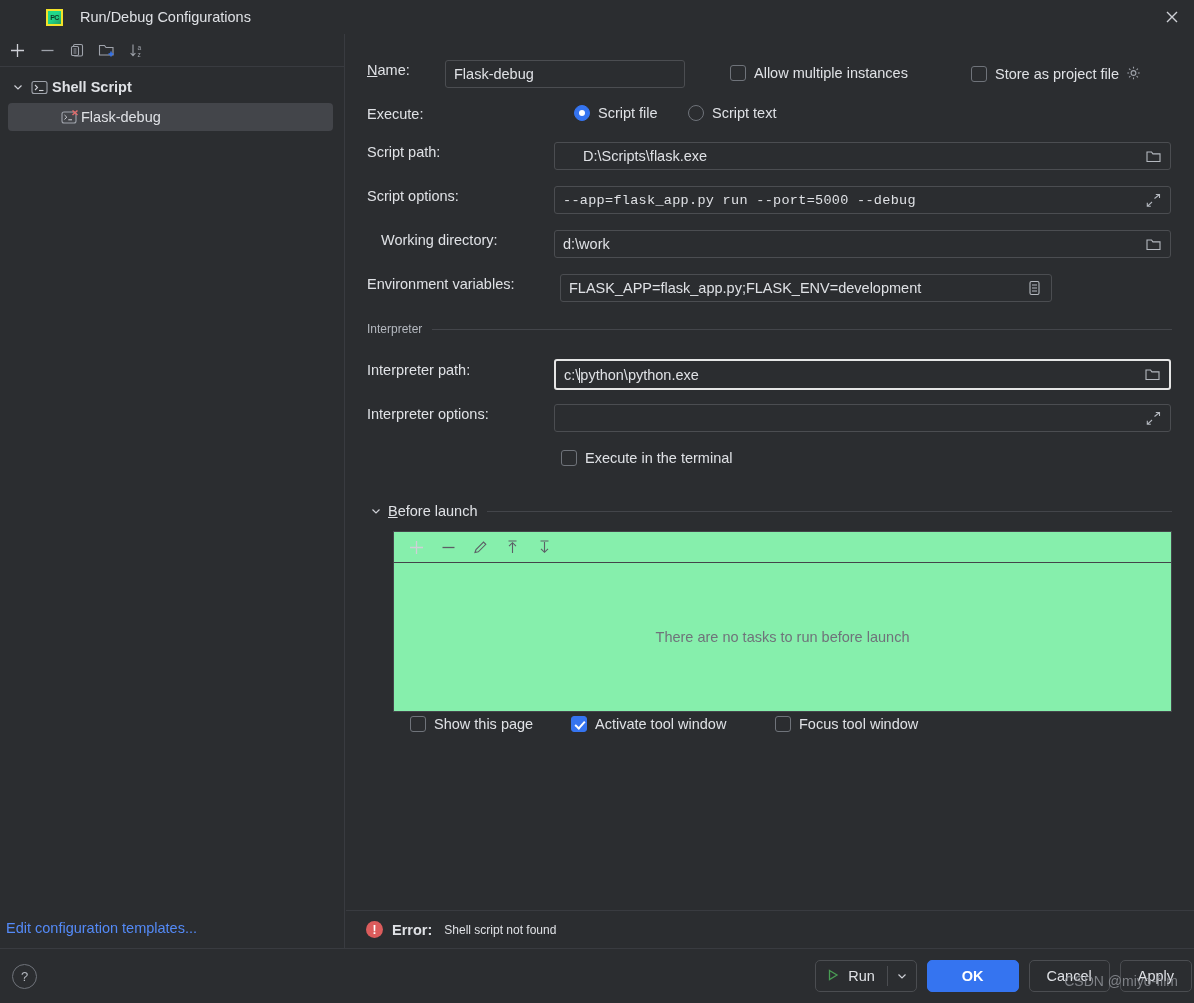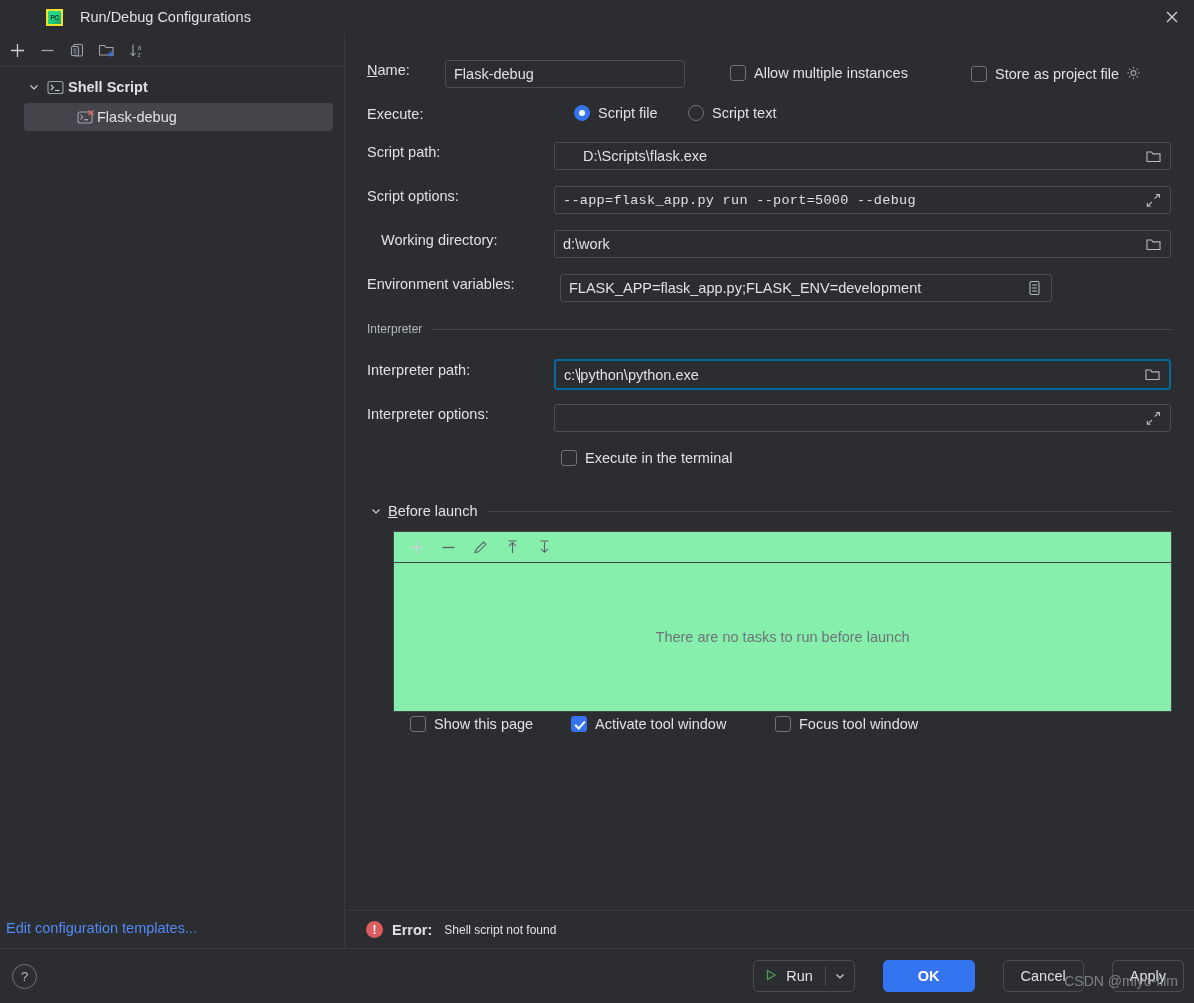--- a/index.html
+++ b/index.html
@@ -43,21 +43,21 @@
     border-right: 1px solid #393b40;
   }
   .side-toolbar {
     height: 33px; display: flex; align-items: center; padding-left: 2px;
     border-bottom: 1px solid #393b40;
   }
   .tb-btn {
     width: 30px; height: 28px; display: flex; align-items: center;
     justify-content: center; cursor: pointer;
   }
-  .tree { padding-top: 6px; margin-left: 16px; }
+  .tree { padding-top: 6px; }
   .tree-group {
     height: 28px; display: flex; align-items: center; padding-left: 8px;
     cursor: pointer;
   }
   .tree-chevron { width: 20px; display: flex; align-items: center; justify-content: center; }
   .tree-icon { width: 22px; display: flex; align-items: center; justify-content: center; }
   .tree-group-label { font-size: 14.5px; font-weight: bold; color: #dfe1e5; margin-left: 2px; }
   .tree-item {
     height: 28px; margin: 2px 11px 0 8px;
     background: #43454a; border-radius: 4px;
@@ -87,21 +87,21 @@
     background: #2b2d30;
     border: 1px solid #4b4d51;
     border-radius: 3px;
     height: 28px;
     display: flex; align-items: center;
     padding: 0 4px 0 8px;
     font-size: 14.5px; color: #dfe1e5;
     cursor: text;
     position: relative;
   }
-  .field.focused { border: 2px solid #0369a1; }
+  .field.focused { border: 2px solid #e5e5e5; }
   .field .val { flex: 1; white-space: nowrap; overflow: hidden; }
   .field .val.mono { font-family: "Liberation Mono", monospace; font-size: 13.5px; letter-spacing: 0.3px; }
   .field .fbtn {
     width: 26px; height: 26px; display: flex; align-items: center;
     justify-content: center; cursor: pointer; flex: 0 0 auto;
   }
   .caret {
     display: inline-block; width: 1px; height: 15px;
     background: #dfe1e5; vertical-align: -3px;
   }
@@ -169,21 +169,21 @@
     position: absolute; left: 0; bottom: 0; width: 1194px; height: 55px;
     background: #2b2d30; border-top: 1px solid #393b40;
     display: flex; align-items: center;
   }
   .help-btn {
     position: absolute; left: 12px; width: 25px; height: 25px;
     border-radius: 50%; border: 1px solid #6f737a;
     display: flex; align-items: center; justify-content: center;
     font-size: 13px; color: #b4b8bf; cursor: pointer;
   }
-  .btns { position: absolute; right: 10px; display: flex; align-items: center; gap: 28px; }
+  .btns { position: absolute; right: 2px; display: flex; align-items: center; gap: 10px; }
   .btn {
     height: 32px; border-radius: 5px; border: 1px solid #4b4d51;
     background: #2b2d30; color: #dfe1e5; font-size: 14.5px;
     display: flex; align-items: center; justify-content: center;
     padding: 0 17px; cursor: pointer; white-space: nowrap;
   }
   .btn.primary { background: #3574f0; border-color: #3574f0; color: #fff; font-weight: bold; padding: 0 34px; }
   .btn-run { padding: 0; }
   .btn-run .run-main { display: flex; align-items: center; padding: 0 12px 0 10px; height: 100%; }
   .btn-run .run-divider { width: 1px; height: 20px; background: #4b4d51; }

